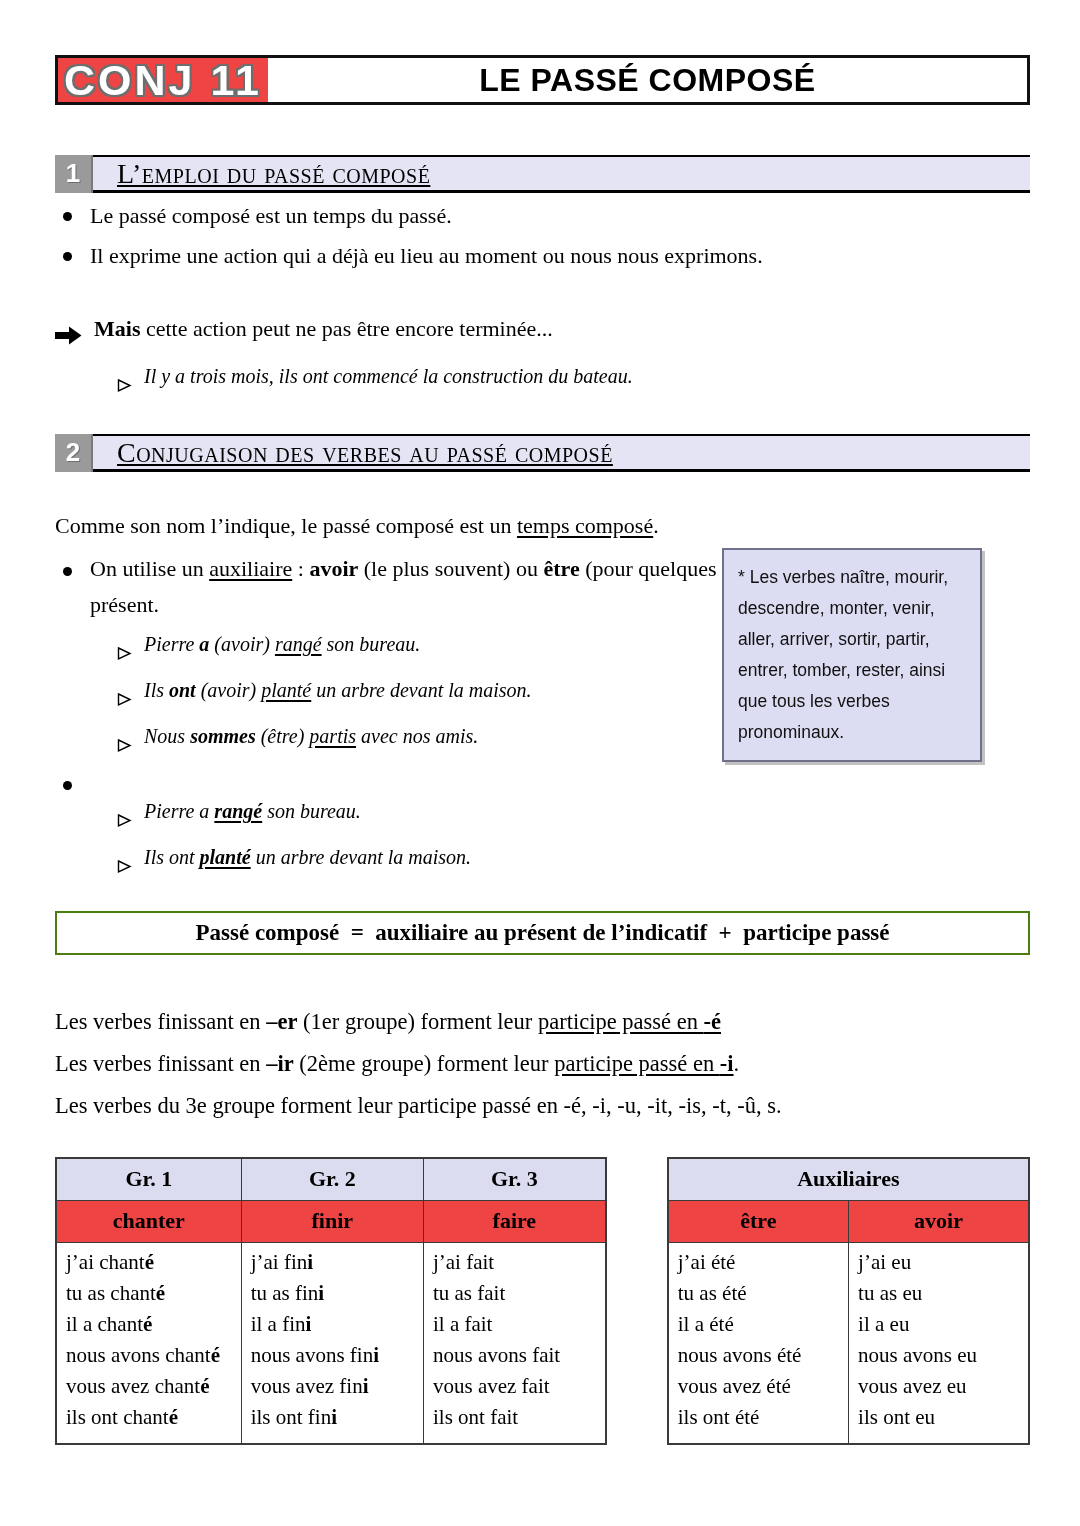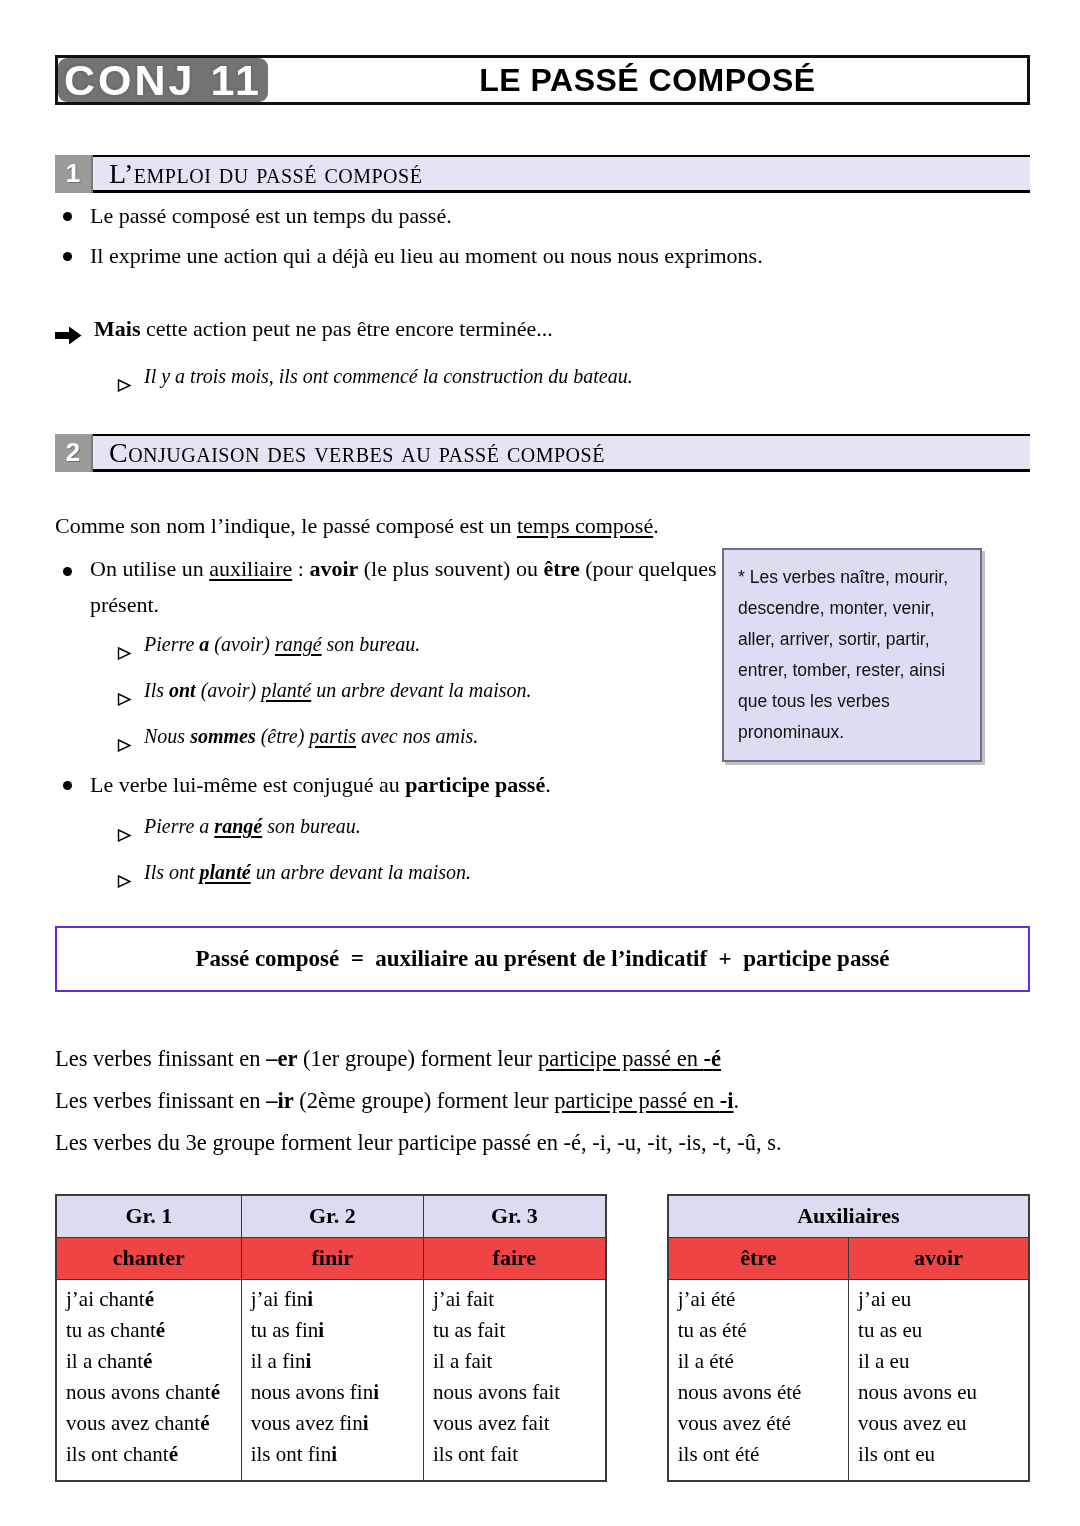--- a/index.html
+++ b/index.html
@@ -17,29 +17,28 @@
 
   
   .header-bar {
     margin:55px 50px 0 55px;
     height:50px;
     border:3px solid #111;
     display:flex; align-items:stretch;
     background:#fff;
   }
   .conj-box {
-    width:210px; background:#737373;
+    width:210px; background:#ef4444;
     display:flex; align-items:center; justify-content:center;
     font-family:"Liberation Sans","DejaVu Sans",sans-serif;
     font-weight:bold; font-size:43px; letter-spacing:3px;
     color:#fff;
     text-shadow:-2px -2px 0 #6e6e6e, 2px -2px 0 #6e6e6e, -2px 2px 0 #6e6e6e,
                  2px 2px 0 #6e6e6e, -2px 0 0 #6e6e6e, 2px 0 0 #6e6e6e,
                  0 -2px 0 #6e6e6e, 0 2px 0 #6e6e6e;
-    border-radius:9px;
   }
   .page-title {
     flex:1; display:flex; align-items:center; justify-content:center;
     font-family:"Liberation Sans","DejaVu Sans",sans-serif;
     font-weight:bold; font-size:32px; letter-spacing:0.5px;
   }
 
   
   .section-band {
     margin:0 50px 0 55px;
@@ -54,24 +53,25 @@
   .num-box {
     width:38px; height:38px; background:#9a9a9a;
     border-right:2px solid #7a7a7a;
     display:flex; align-items:center; justify-content:center;
     font-family:"Liberation Sans","DejaVu Sans",sans-serif;
     font-weight:bold; font-size:26px; color:#fff;
     text-shadow:1px 1px 0 #6e6e6e;
     flex:0 0 auto;
   }
   .band-title {
-    margin-left:16px;
+    margin-left:24px;
     font-variant:small-caps;
     font-size:28px;
     letter-spacing:0.5px;
+    text-decoration:underline;
   }
 
   
   .flow { margin:0 50px 0 55px; font-size:22px; }
   .bullet-row { display:flex; line-height:40px; }
   .bullet-row .dot {
     width:9px; height:9px; border-radius:50%; background:#000;
     margin:16px 18px 0 8px; flex:0 0 auto;
   }
   .s1-bullets { margin-top:3px; }
@@ -97,22 +97,22 @@
     border:2px solid #707088;
     box-shadow:3px 3px 0 rgba(120,120,120,0.45);
     padding:12px 14px;
     font-family:"Liberation Sans","DejaVu Sans",sans-serif;
     font-size:17.5px; line-height:31px; color:#111;
   }
 
   
   .formula-box {
     margin:26px 50px 0 55px;
-    border:2px solid #6d28d9;
-    padding:18px 10px;
+    border:2px solid #4d7c0f;
+    padding:7px 10px;
     text-align:center;
     font-weight:bold; font-size:23px;font-family:Liberation Serif, serif;
   }
 
   
   .rules { margin:46px 50px 0 55px; font-size:22.5px; }
   .rule-line { line-height:42px; }
 
   
   .tables-row {
@@ -222,21 +222,20 @@
           <svg width="15" height="15" viewBox="0 0 15 15">
               <path d="M1.5 2 L13 7.5 L1.5 13 Z" fill="none" stroke="#000" stroke-width="1.4"></path>
             </svg>
         </span>
         <span class="example-text"><span>Nous </span><span class="b">sommes</span><span> (être) </span><span class="u">partis</span><span> avec nos amis.</span></span>
       </div>
     </div>
 
     <div class="bullet-row pp-bullet">
       <span class="dot"></span>
-      <span class="bullet-text"><span>Le verbe lui-même est conjugué au </span><span class="b">participe passé</span><span>.</span></span>
     </div>
 
     <div class="examples-block">
       <div class="example-row">
         <span class="pointer-glyph">
           <svg width="15" height="15" viewBox="0 0 15 15">
               <path d="M1.5 2 L13 7.5 L1.5 13 Z" fill="none" stroke="#000" stroke-width="1.4"></path>
             </svg>
         </span>
         <span class="example-text"><span>Pierre a </span><span class="b u">rangé</span><span> son bureau.</span></span>

